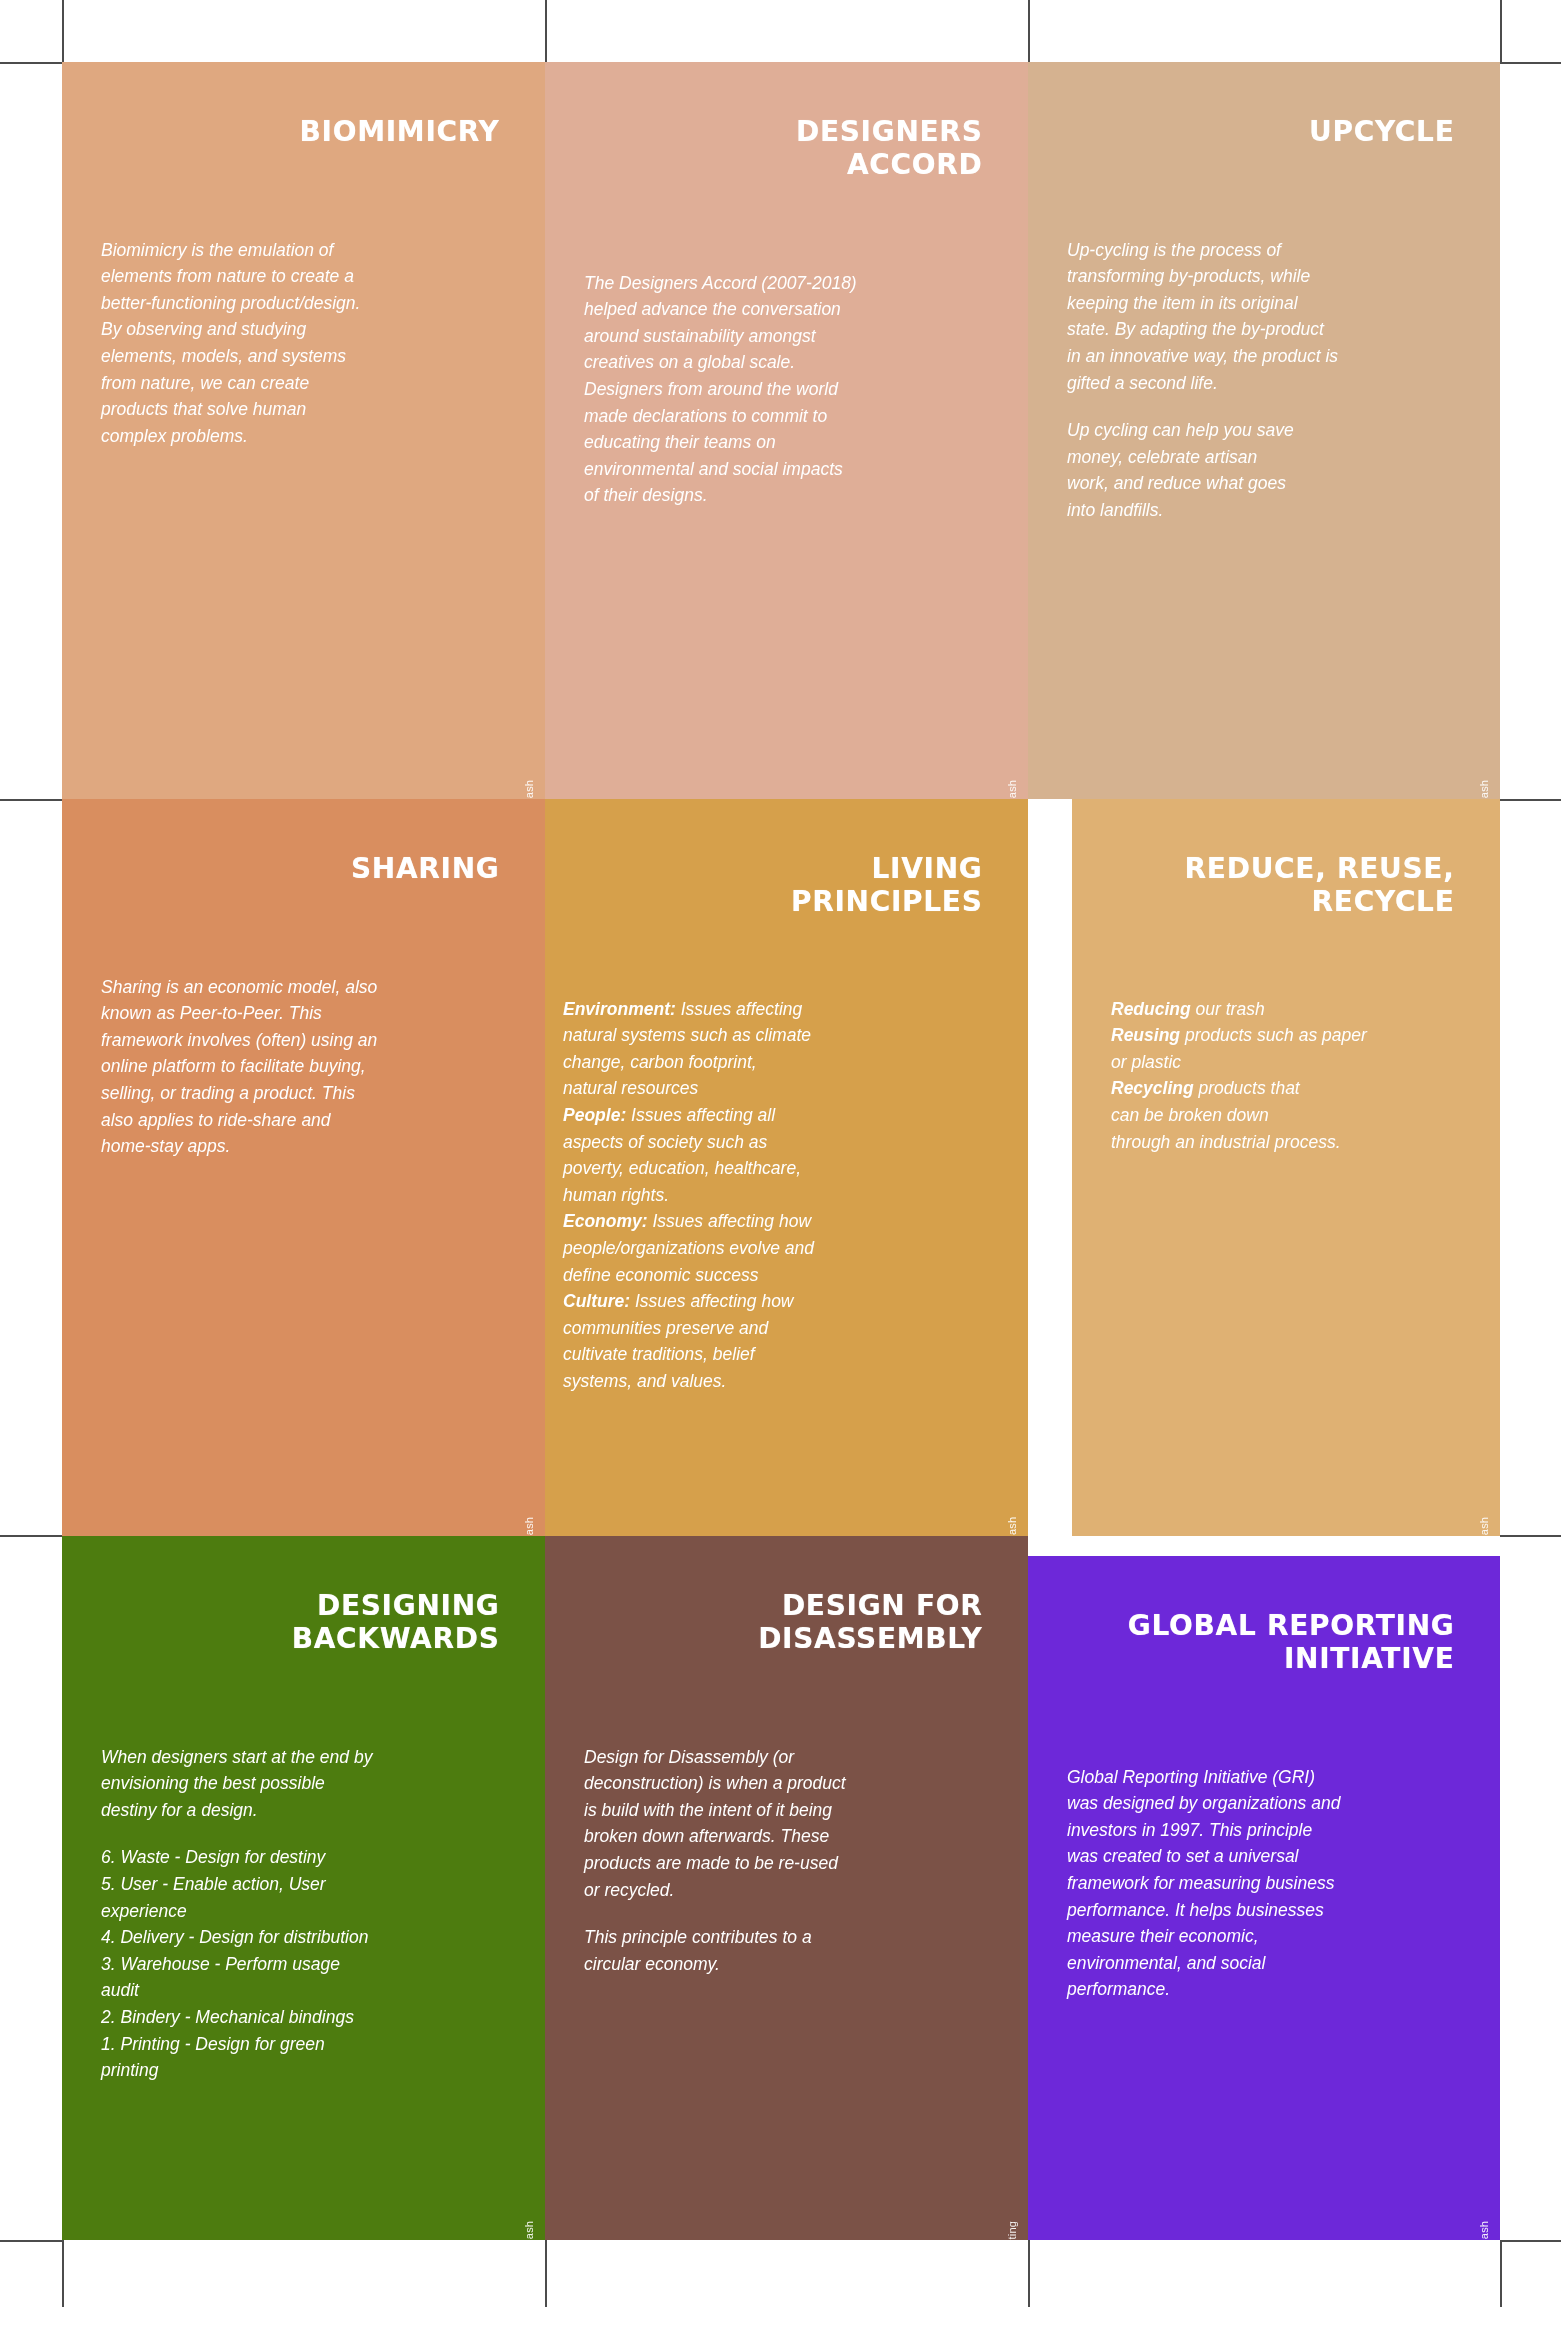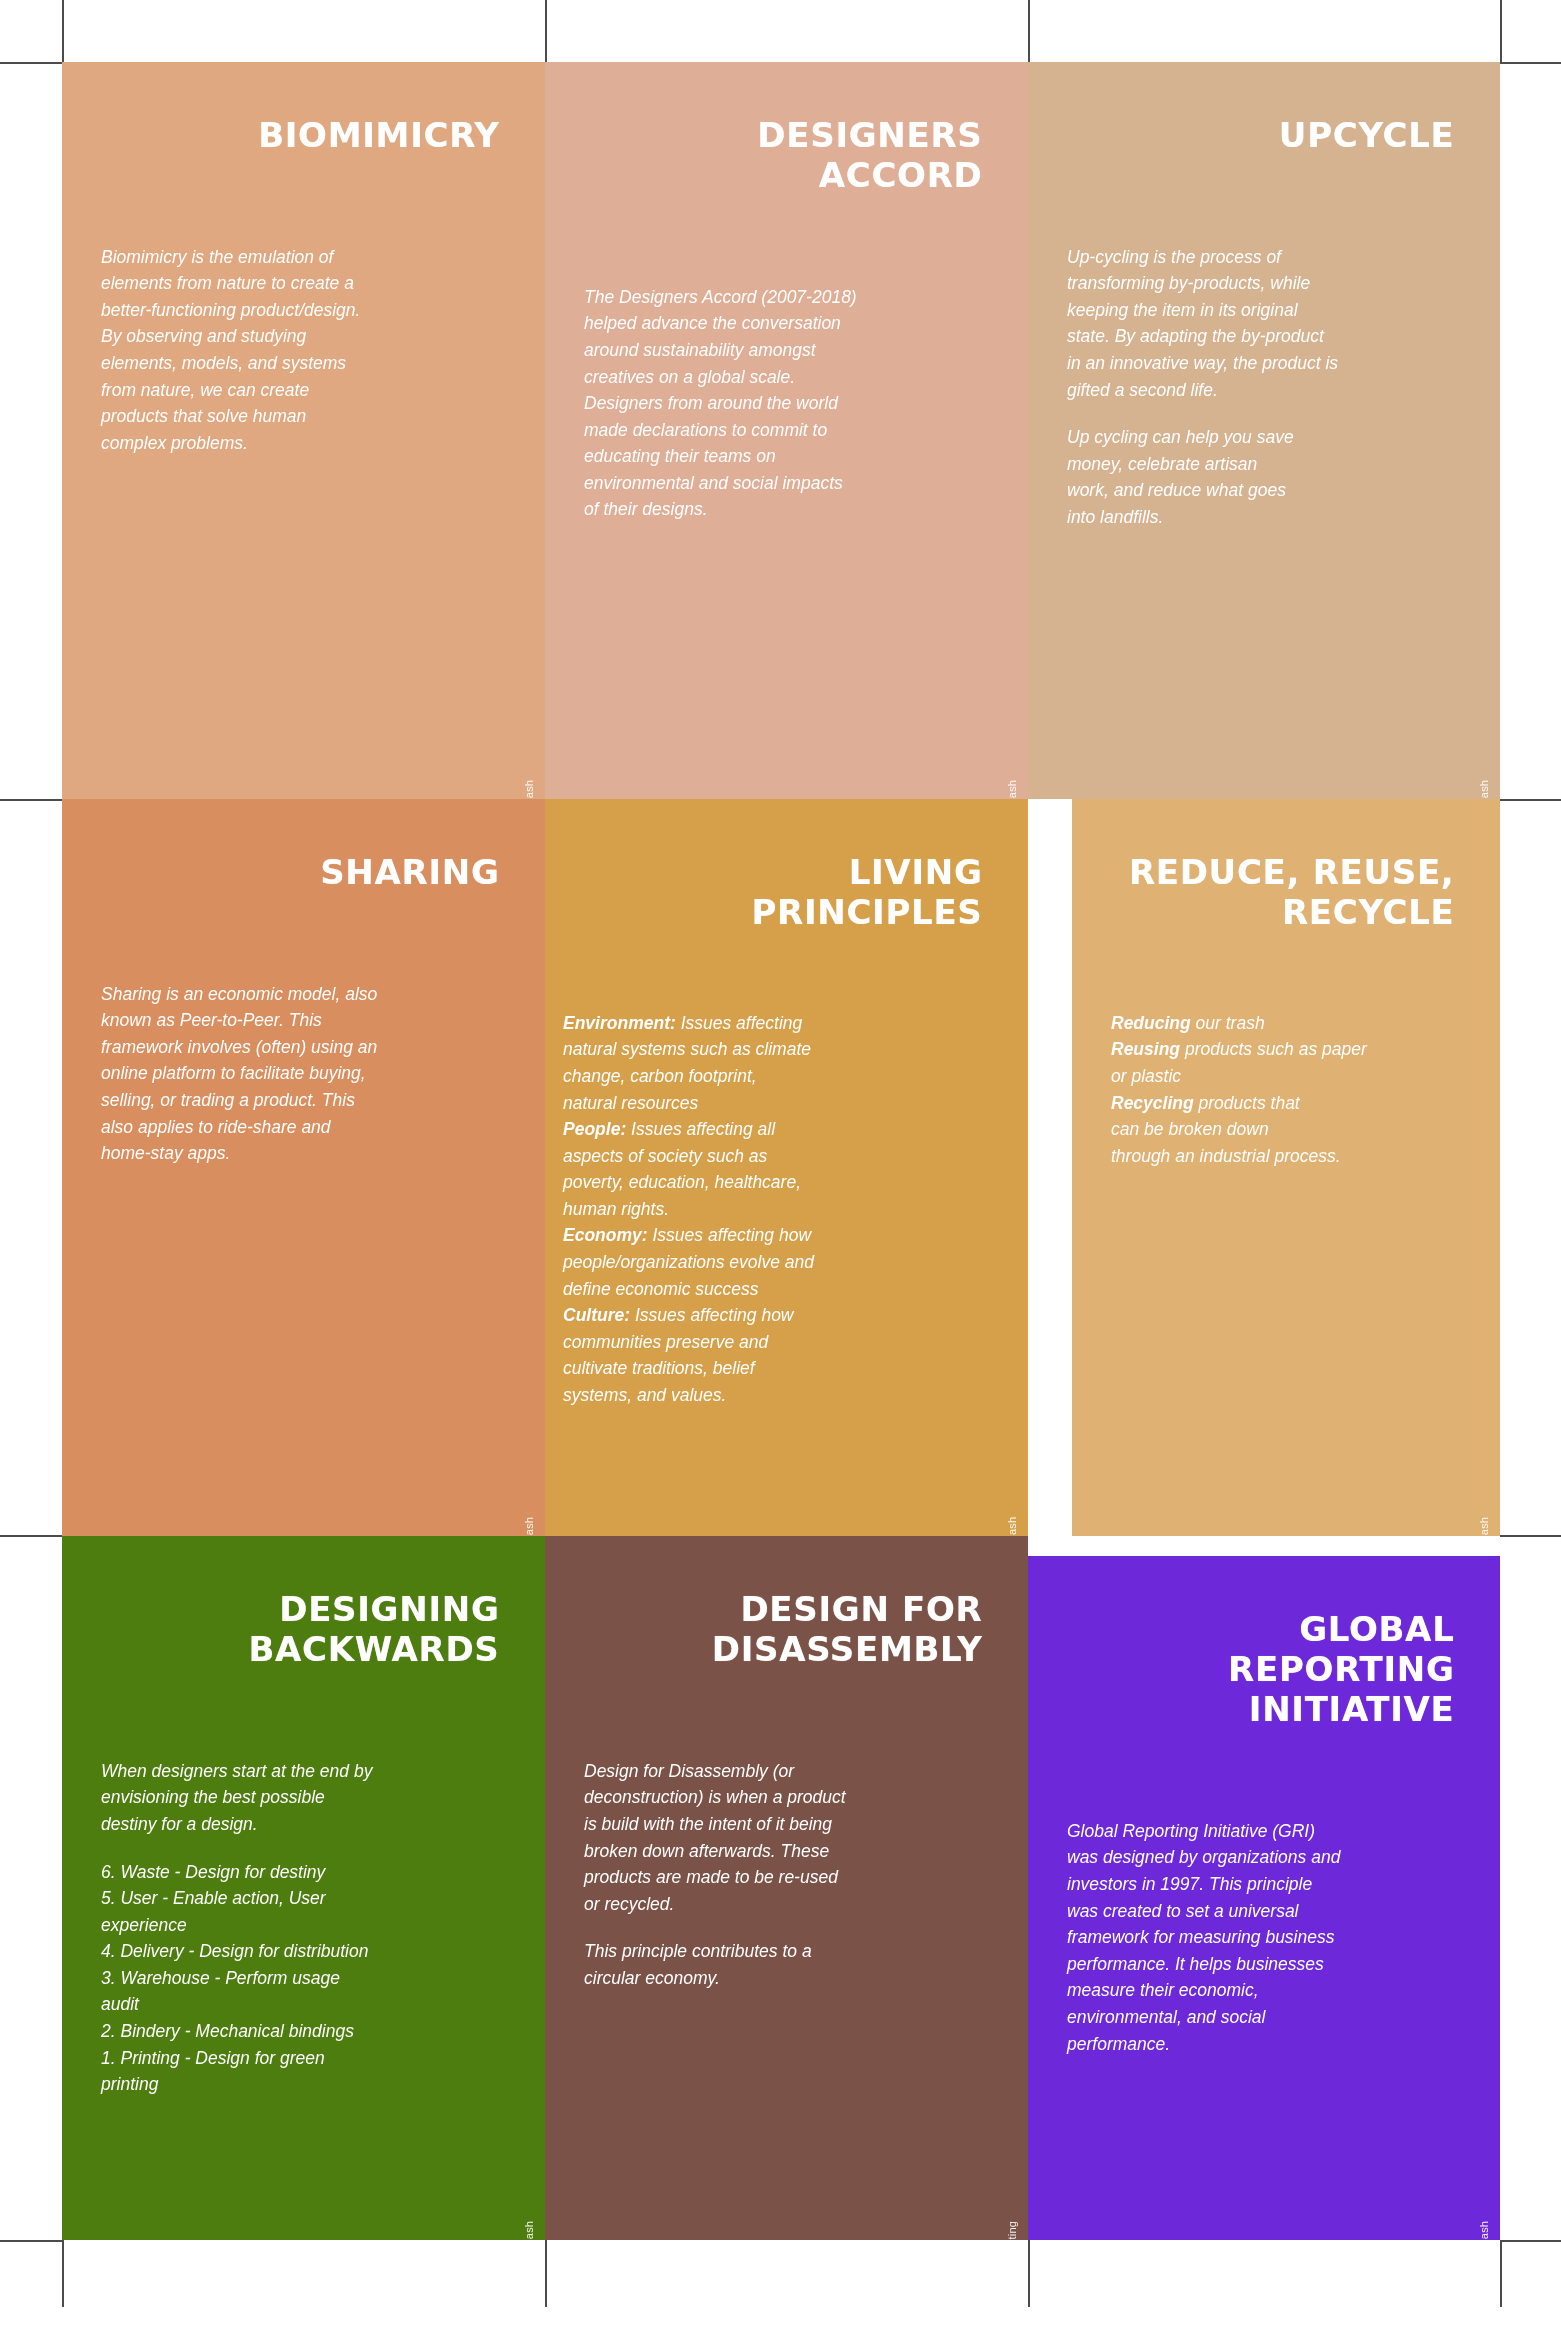--- a/index.html
+++ b/index.html
@@ -33,21 +33,21 @@
     padding:33px 39px 29px 39px;
     display:flex;
     flex-direction:column;
   }
 
   .panel-title {
     color:#ffffff;
     text-align:right;
     font-family:"DejaVu Sans", sans-serif;
     font-weight:bold;
-    font-size:34px;
+    font-size:28px;
     line-height:1.18;
     letter-spacing:0.7px;
     margin-top:19.5px;
     margin-right:6.5px;
     text-shadow:0 0 0.8px rgba(255,255,255,0.55);
     white-space:pre-line;
   }
 
   .panel-body {
     color:#ffffff;

